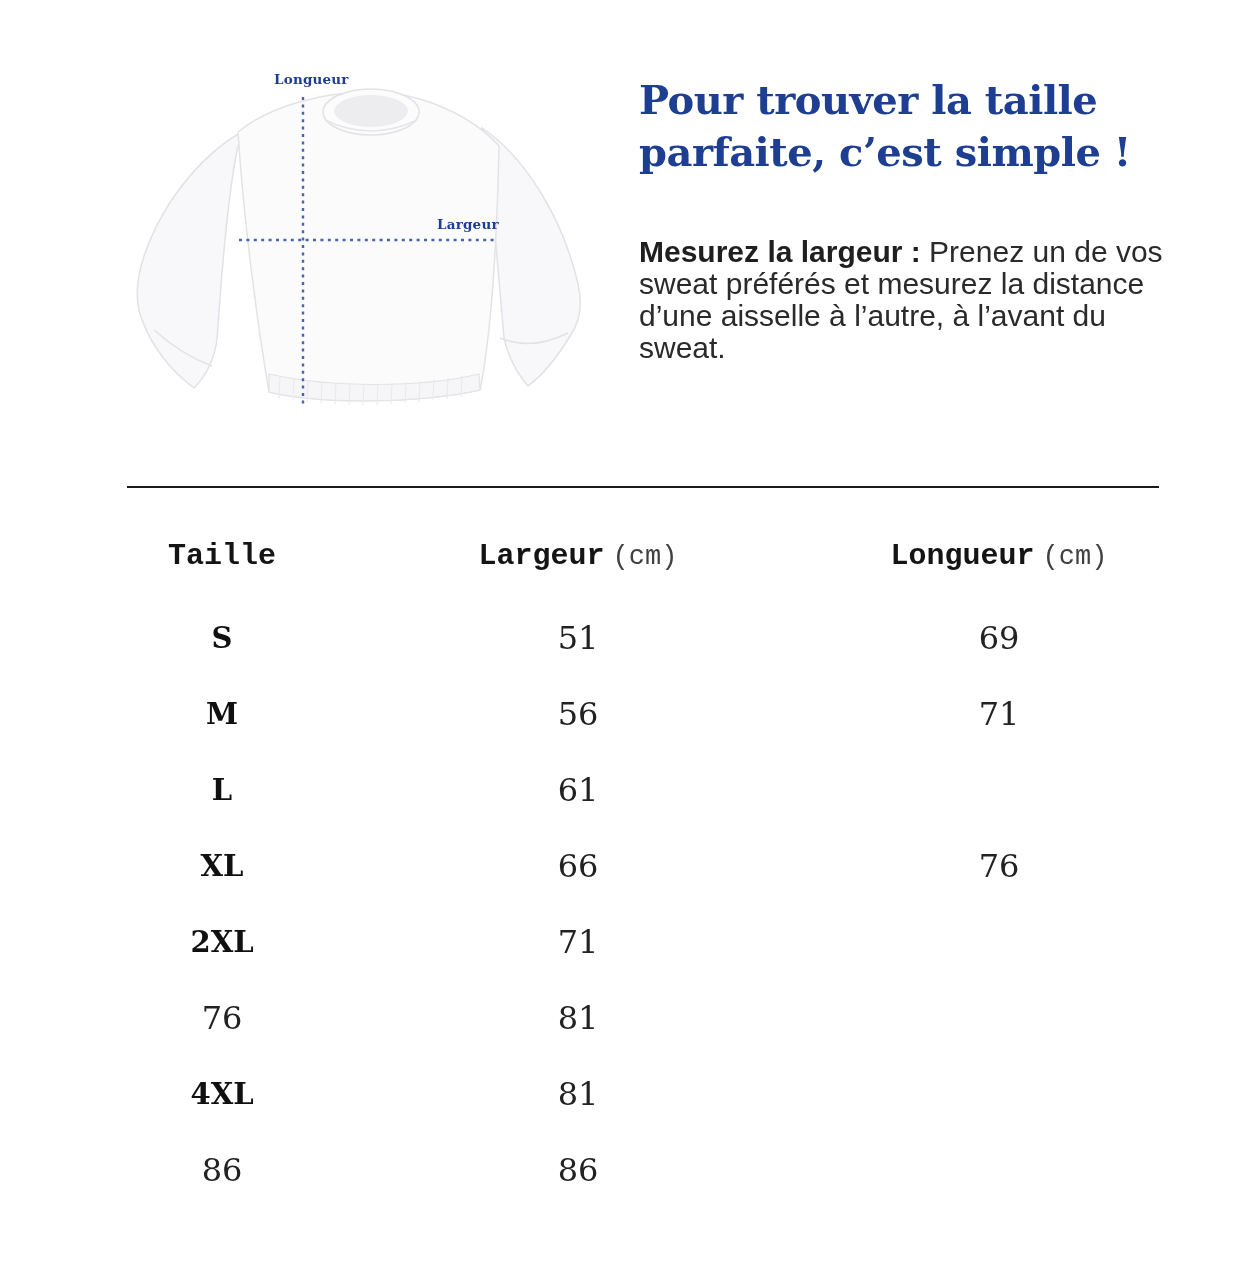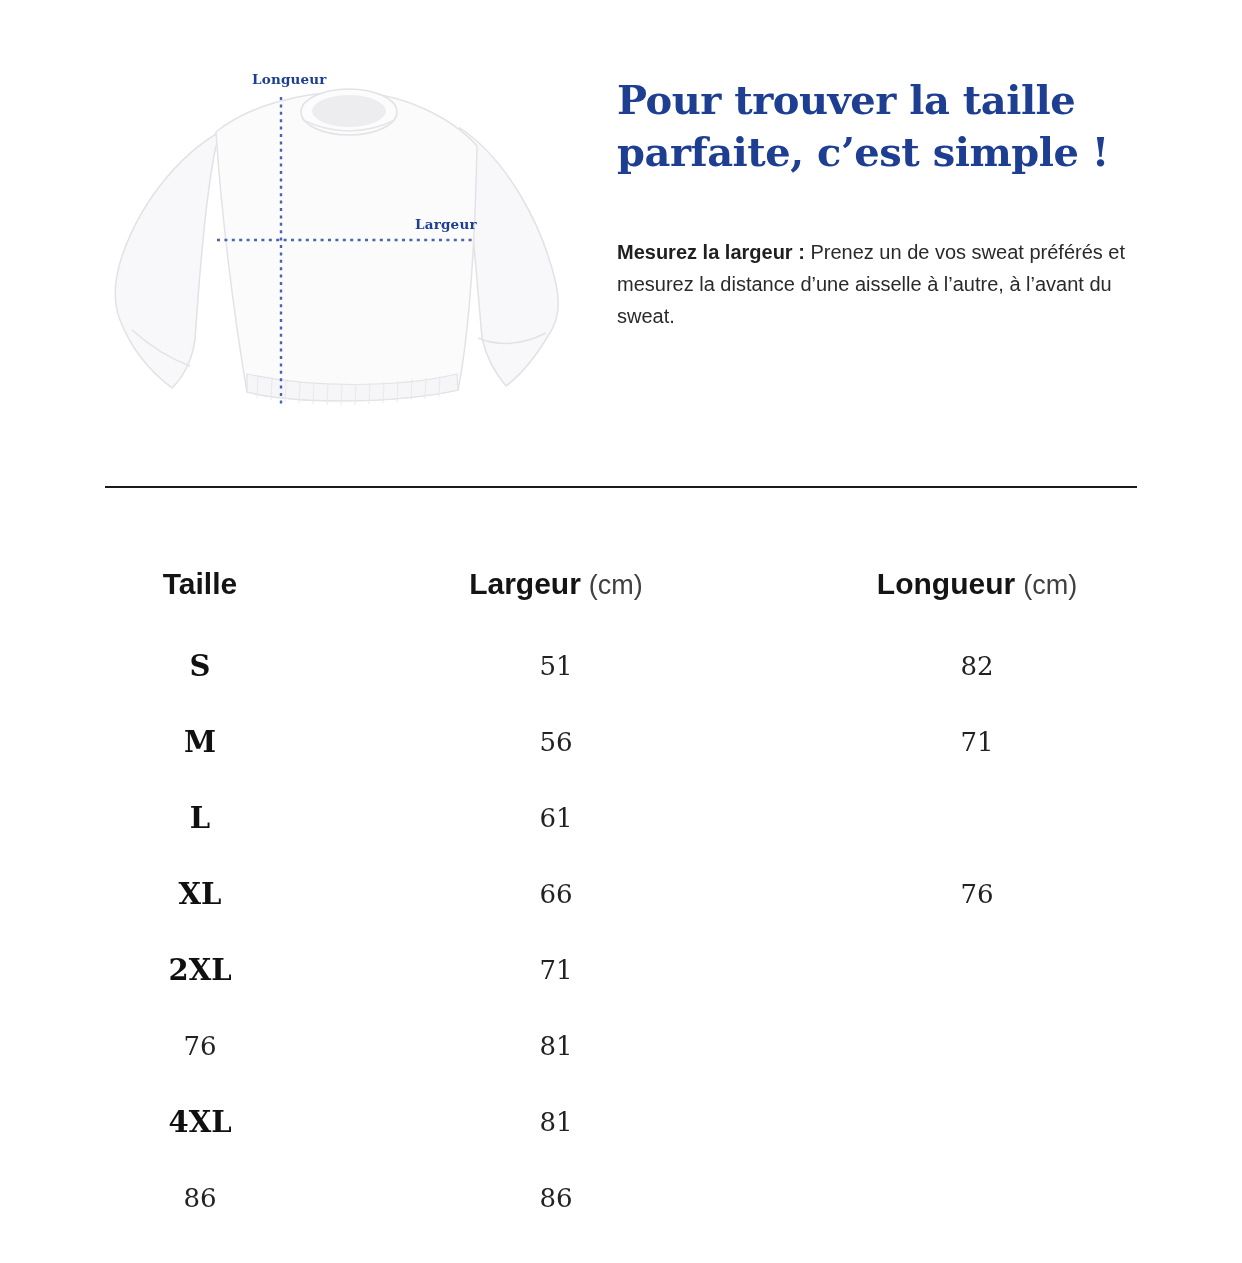--- a/index.html
+++ b/index.html
@@ -5,20 +5,21 @@
   * { margin: 0; padding: 0; box-sizing: border-box; }
   html, body { background: #ffffff; }
   .page {
     position: relative;
     width: 1242px;
     height: 1263px;
     background: #ffffff;
     overflow: hidden;
     font-family: "Liberation Sans", sans-serif;
     color: #262626;
+    padding-left: 22px;
   }
 
   
   .top-section { position: relative; height: 486px; }
 
   .diagram-wrap { position: absolute; left: 0; top: 0; width: 620px; height: 470px; }
   .diagram-wrap svg { display: block; }
   .measure-label {
     font-family: "DejaVu Serif", serif;
     font-weight: bold;
@@ -35,21 +36,21 @@
   .intro h1 {
     font-family: "DejaVu Serif", serif;
     font-weight: bold;
     font-size: 40px;
     line-height: 52px;
     letter-spacing: -0.5px;
     color: #1e3e92;
     margin-bottom: 58px;
   }
   .intro p {
-    font-size: 20px;
+    font-size: 30px;
     line-height: 32px;
     color: #2a2a2a;
     margin-bottom: 31px;
   }
   .intro p strong { font-weight: bold; color: #1f1f1f; }
 
   
   .divider {
     border: none;
     border-top: 2px solid #1b1b1b;
@@ -59,33 +60,33 @@
 
   
   .size-table { margin-left: 105px; width: 1032px; }
   .trow, .thead {
     display: grid;
     grid-template-columns: 190px 522px 320px;
     align-items: center;
     text-align: center;
   }
   .thead {
-    margin-top: 78px;
+    margin-top: 50px;
     height: 36px;
-    font-family: Liberation Sans, sans-serif;
+    font-family: Liberation Mono, monospace;
     color: #141414;
   }
   .thead .th .b { font-weight: bold; font-size: 30px; }
   .thead .th .u { font-weight: normal; font-size: 27px; margin-left: 8px; color: #404040; }
   .thead .th .u:empty { display: none; margin: 0; }
   .rows { margin-top: 26px; }
   .trow { height: 76px; }
   .td {
     font-family: "DejaVu Serif", serif;
-    font-size: 26px;
+    font-size: 32px;
     color: #222222;
   }
   .td.size { font-weight: bold; font-size: 29px; color: #101010; }
 </style>
 </head>
 <body>
 
 <div class="page">
 
   <section class="top-section">
@@ -147,21 +148,21 @@
         <span class="b">Largeur</span><span class="u">(cm)</span>
       </div>
       <div class="th">
         <span class="b">Longueur</span><span class="u">(cm)</span>
       </div>
     </div>
     <div class="rows" id="rows">
         <div class="trow">
           <div class="td size">S</div>
           <div class="td">51</div>
-          <div class="td">82</div>
+          <div class="td">69</div>
         </div>
         <div class="trow">
           <div class="td size">M</div>
           <div class="td">56</div>
           <div class="td">71</div>
         </div>
         <div class="trow">
           <div class="td size">L</div>
           <div class="td">61</div>
         </div>

